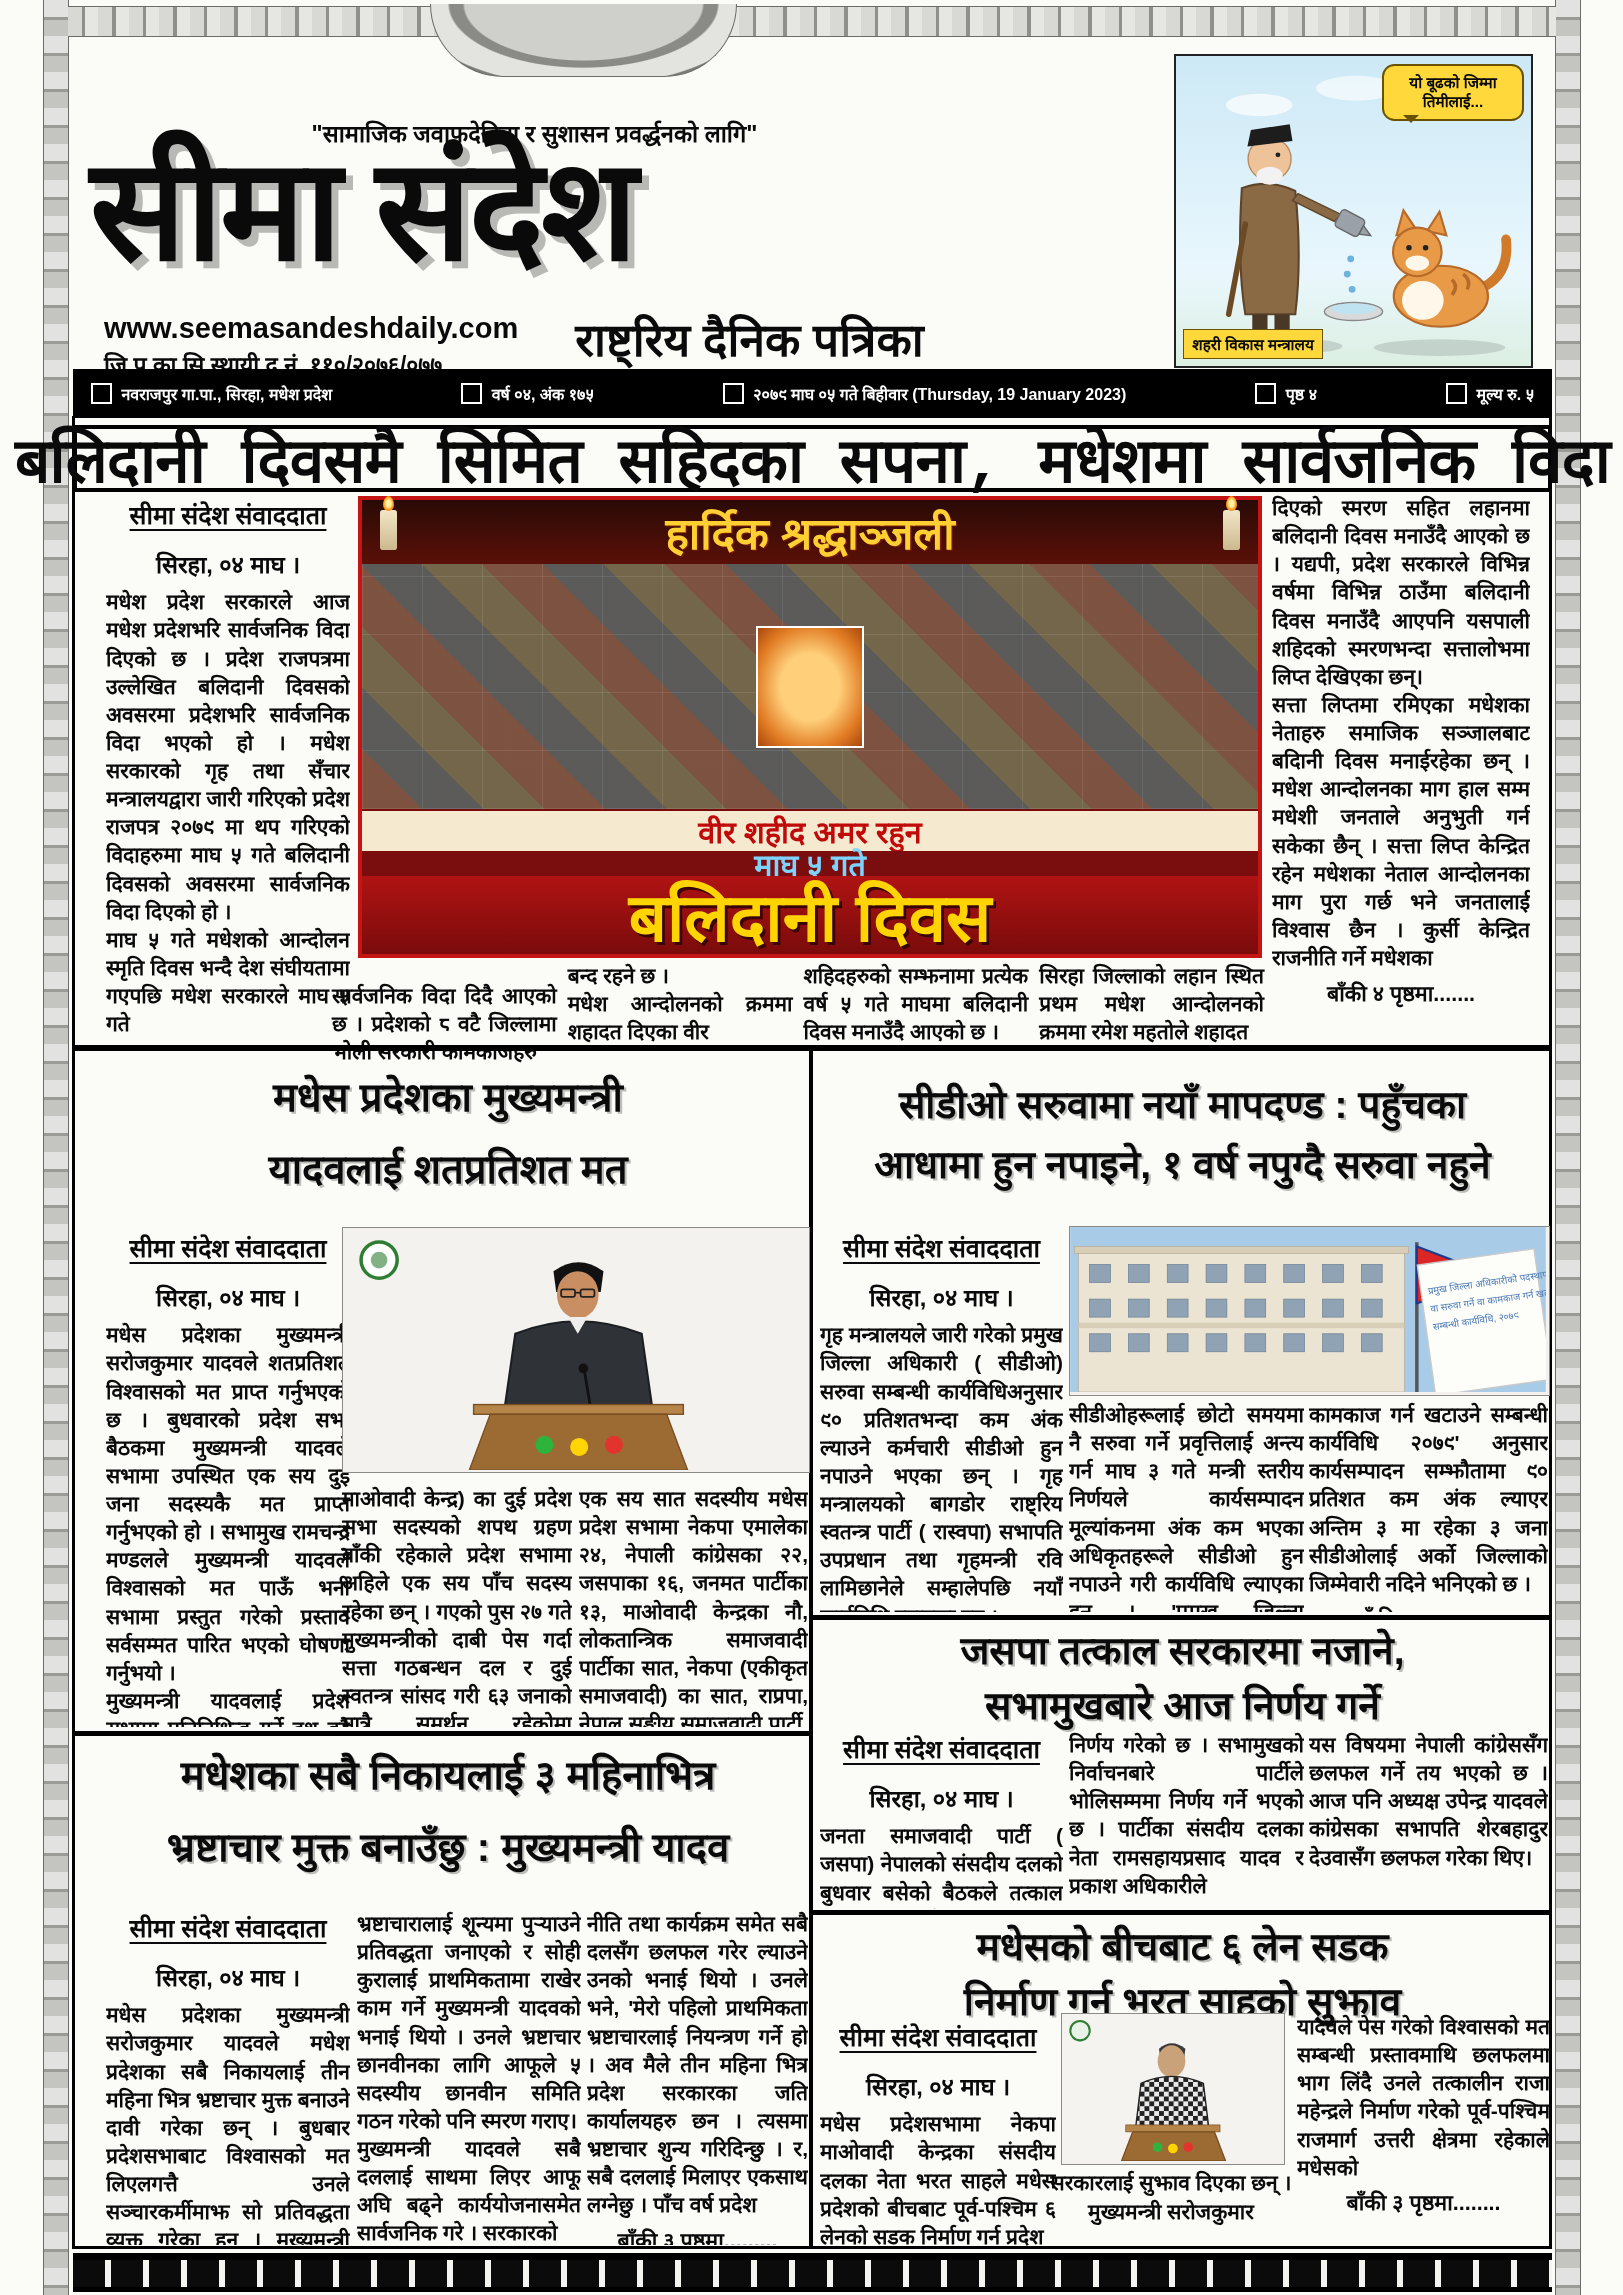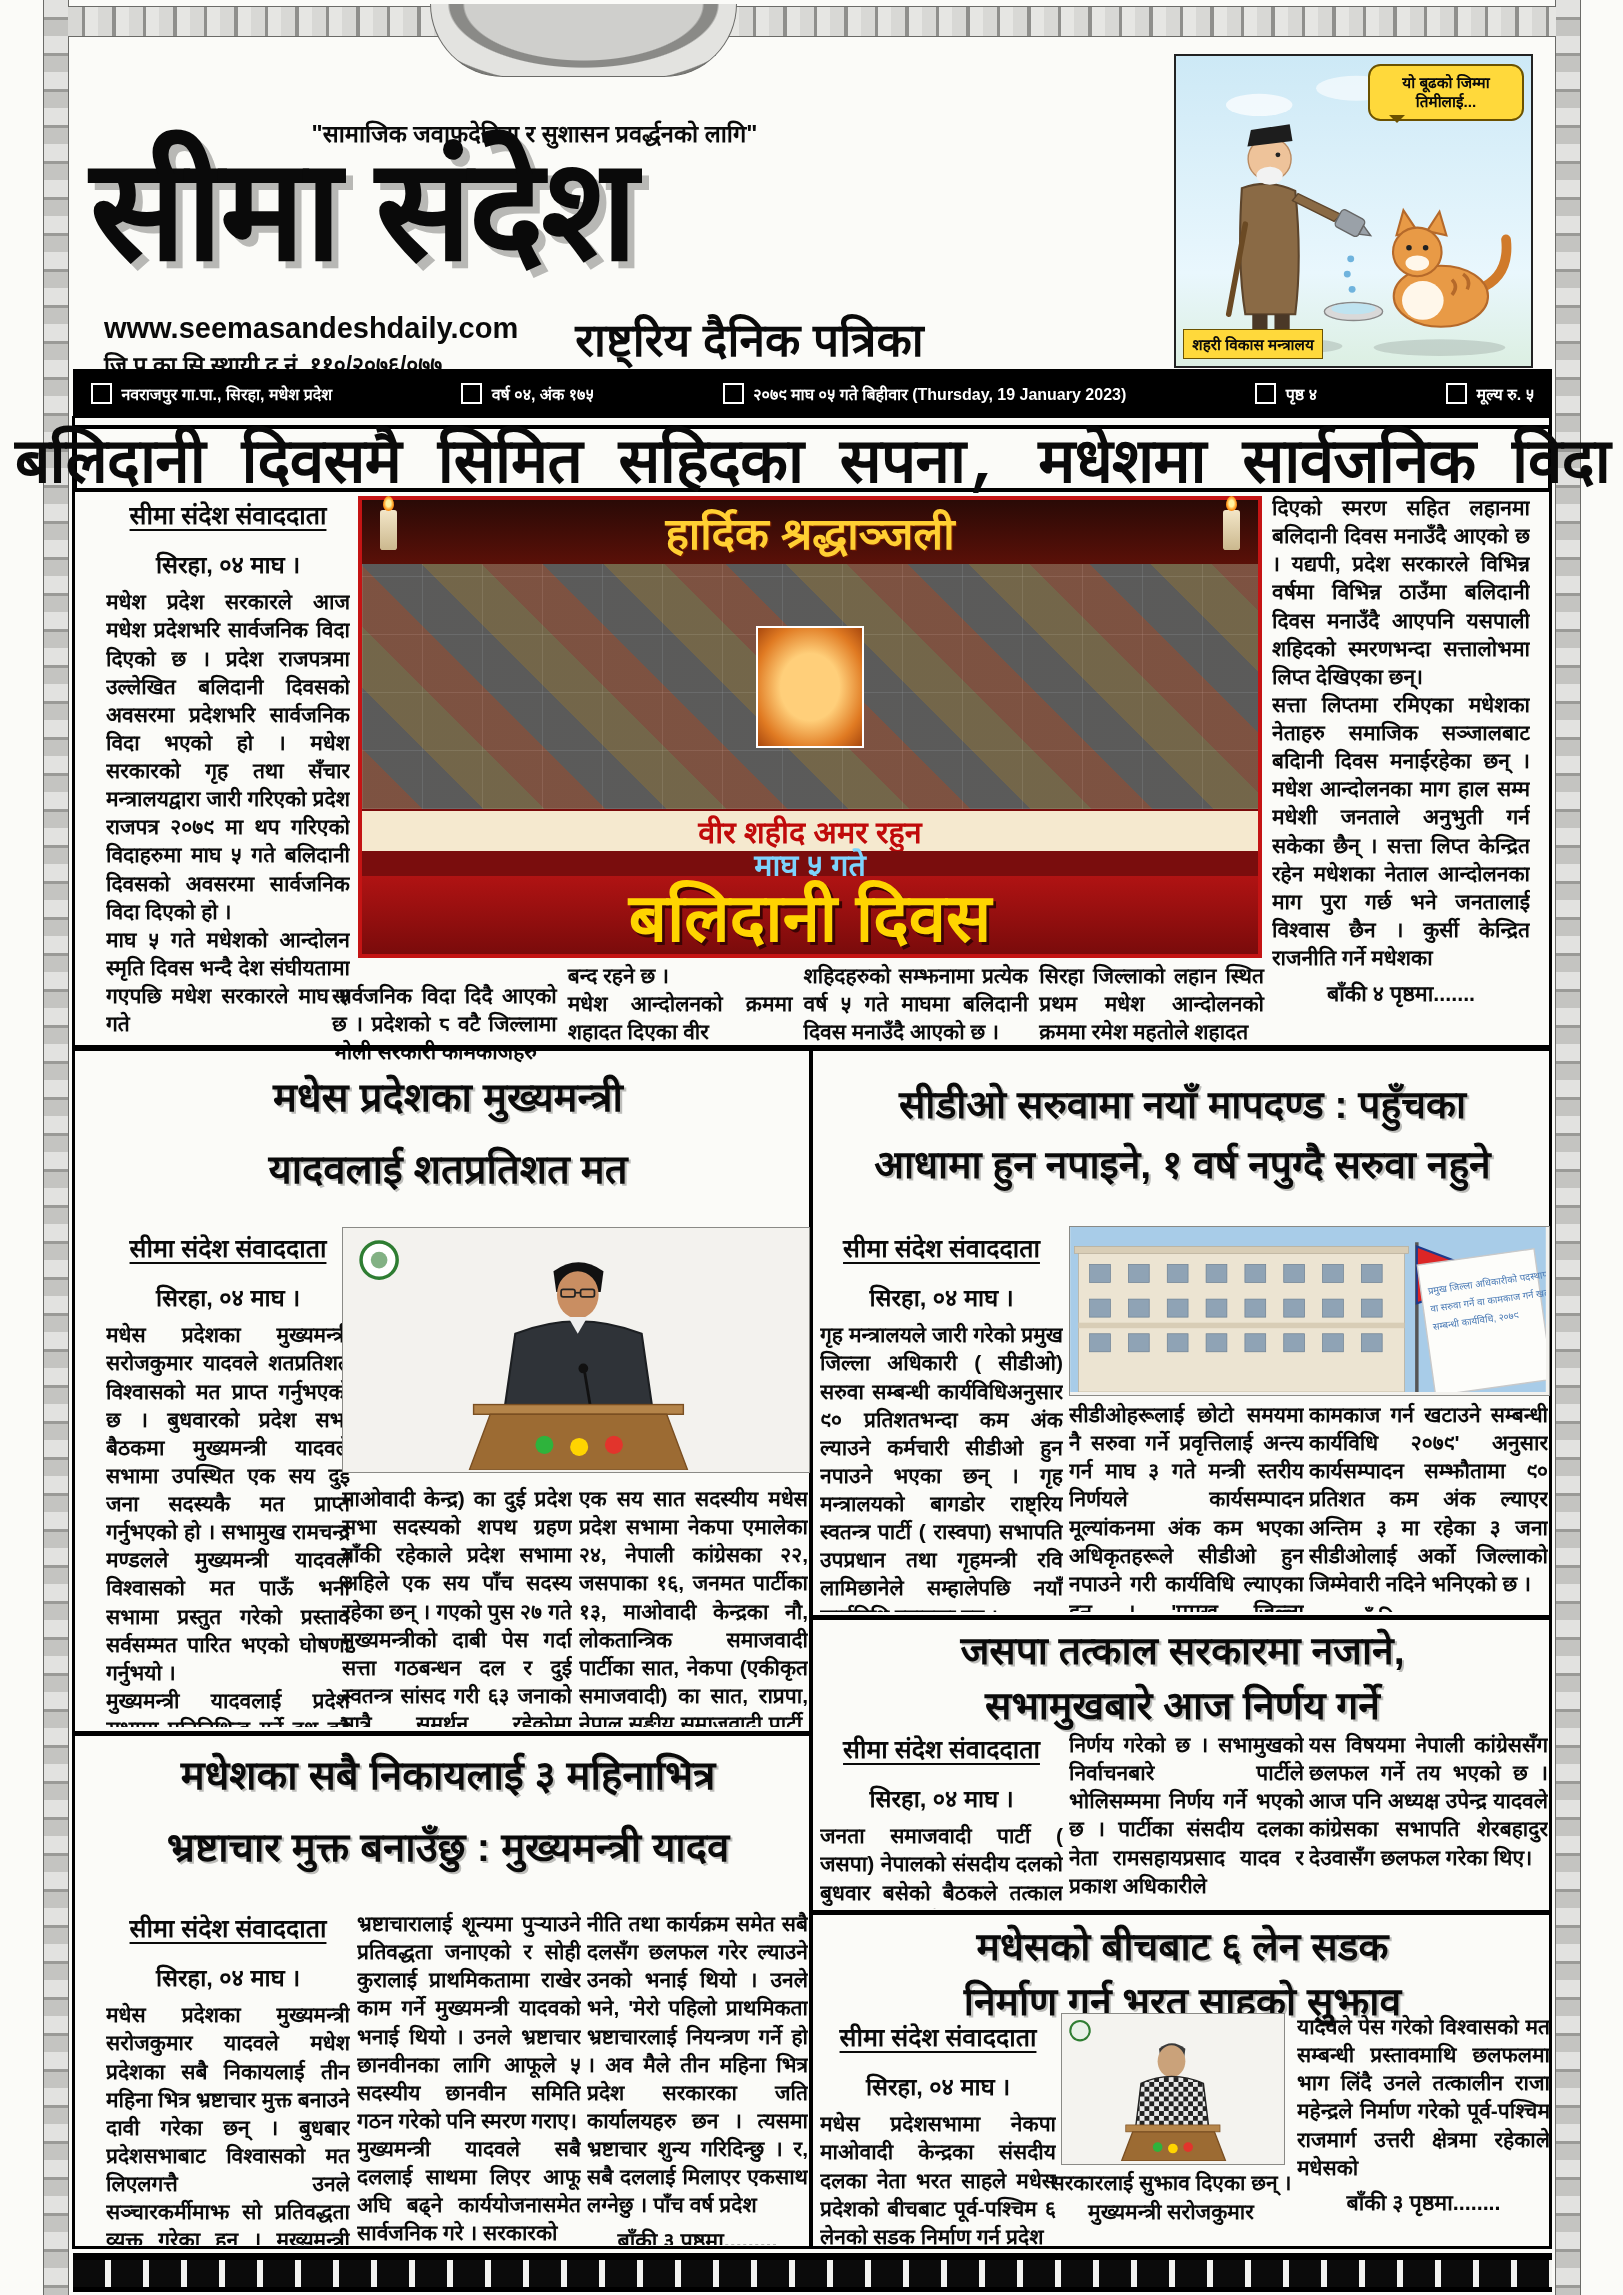--- a/index.html
+++ b/index.html
@@ -21,21 +21,21 @@
   
   .tagline{font-size:23.6px;font-weight:bold;text-align:center;}
   .mast-title{font-size:142px;font-weight:900;line-height:1;letter-spacing:-2.8px;
       text-shadow:7px 7px 0 #b8b8b5;white-space:nowrap;}
   .mast-sub{font-size:46px;font-weight:900;text-align:center;}
   .mast-web{font-size:29px;font-weight:bold;}
   .mast-reg{font-size:23px;font-weight:bold;}
   
   .cartoon{border:2.1px solid #222;background:linear-gradient(180deg,#cde9f6 0%,#e9f7fd 70%,#dcefe2 100%);overflow:hidden;}
   .bubble{position:absolute;right:7px;top:8.3px;width:136px;background:#ffd93b;border:2.1px solid #6b5200;
-      border-radius:12.5px;padding:7px 8px;font-size:15.3px;font-weight:bold;text-align:center;line-height:1.25;}
+      border-radius:12.5px;padding:7px 1px;font-size:15.3px;font-weight:bold;text-align:center;line-height:1.25;}
   .bubble:after{content:"";position:absolute;left:19.4px;bottom:-12.5px;border:8.3px solid transparent;border-top-color:#6b5200;}
   .cartoon-cap{position:absolute;left:7px;bottom:7px;background:#ffd93b;border:1.4px solid #6b5200;
       padding:4.2px 8.3px;font-size:15.3px;font-weight:bold;}
   
   .datebar{background:#000;color:#fff;display:flex;align-items:center;justify-content:space-between;
       padding:0 18px;font-size:16px;font-weight:bold;}
   .db-item{display:flex;align-items:center;white-space:nowrap;}
   .db-bullet{width:16.7px;height:16.7px;border:2.8px solid #fff;display:inline-block;margin-right:9.7px;background:transparent;}
   
   .lead-hl{border:4.2px solid #000;display:flex;align-items:center;justify-content:center;

